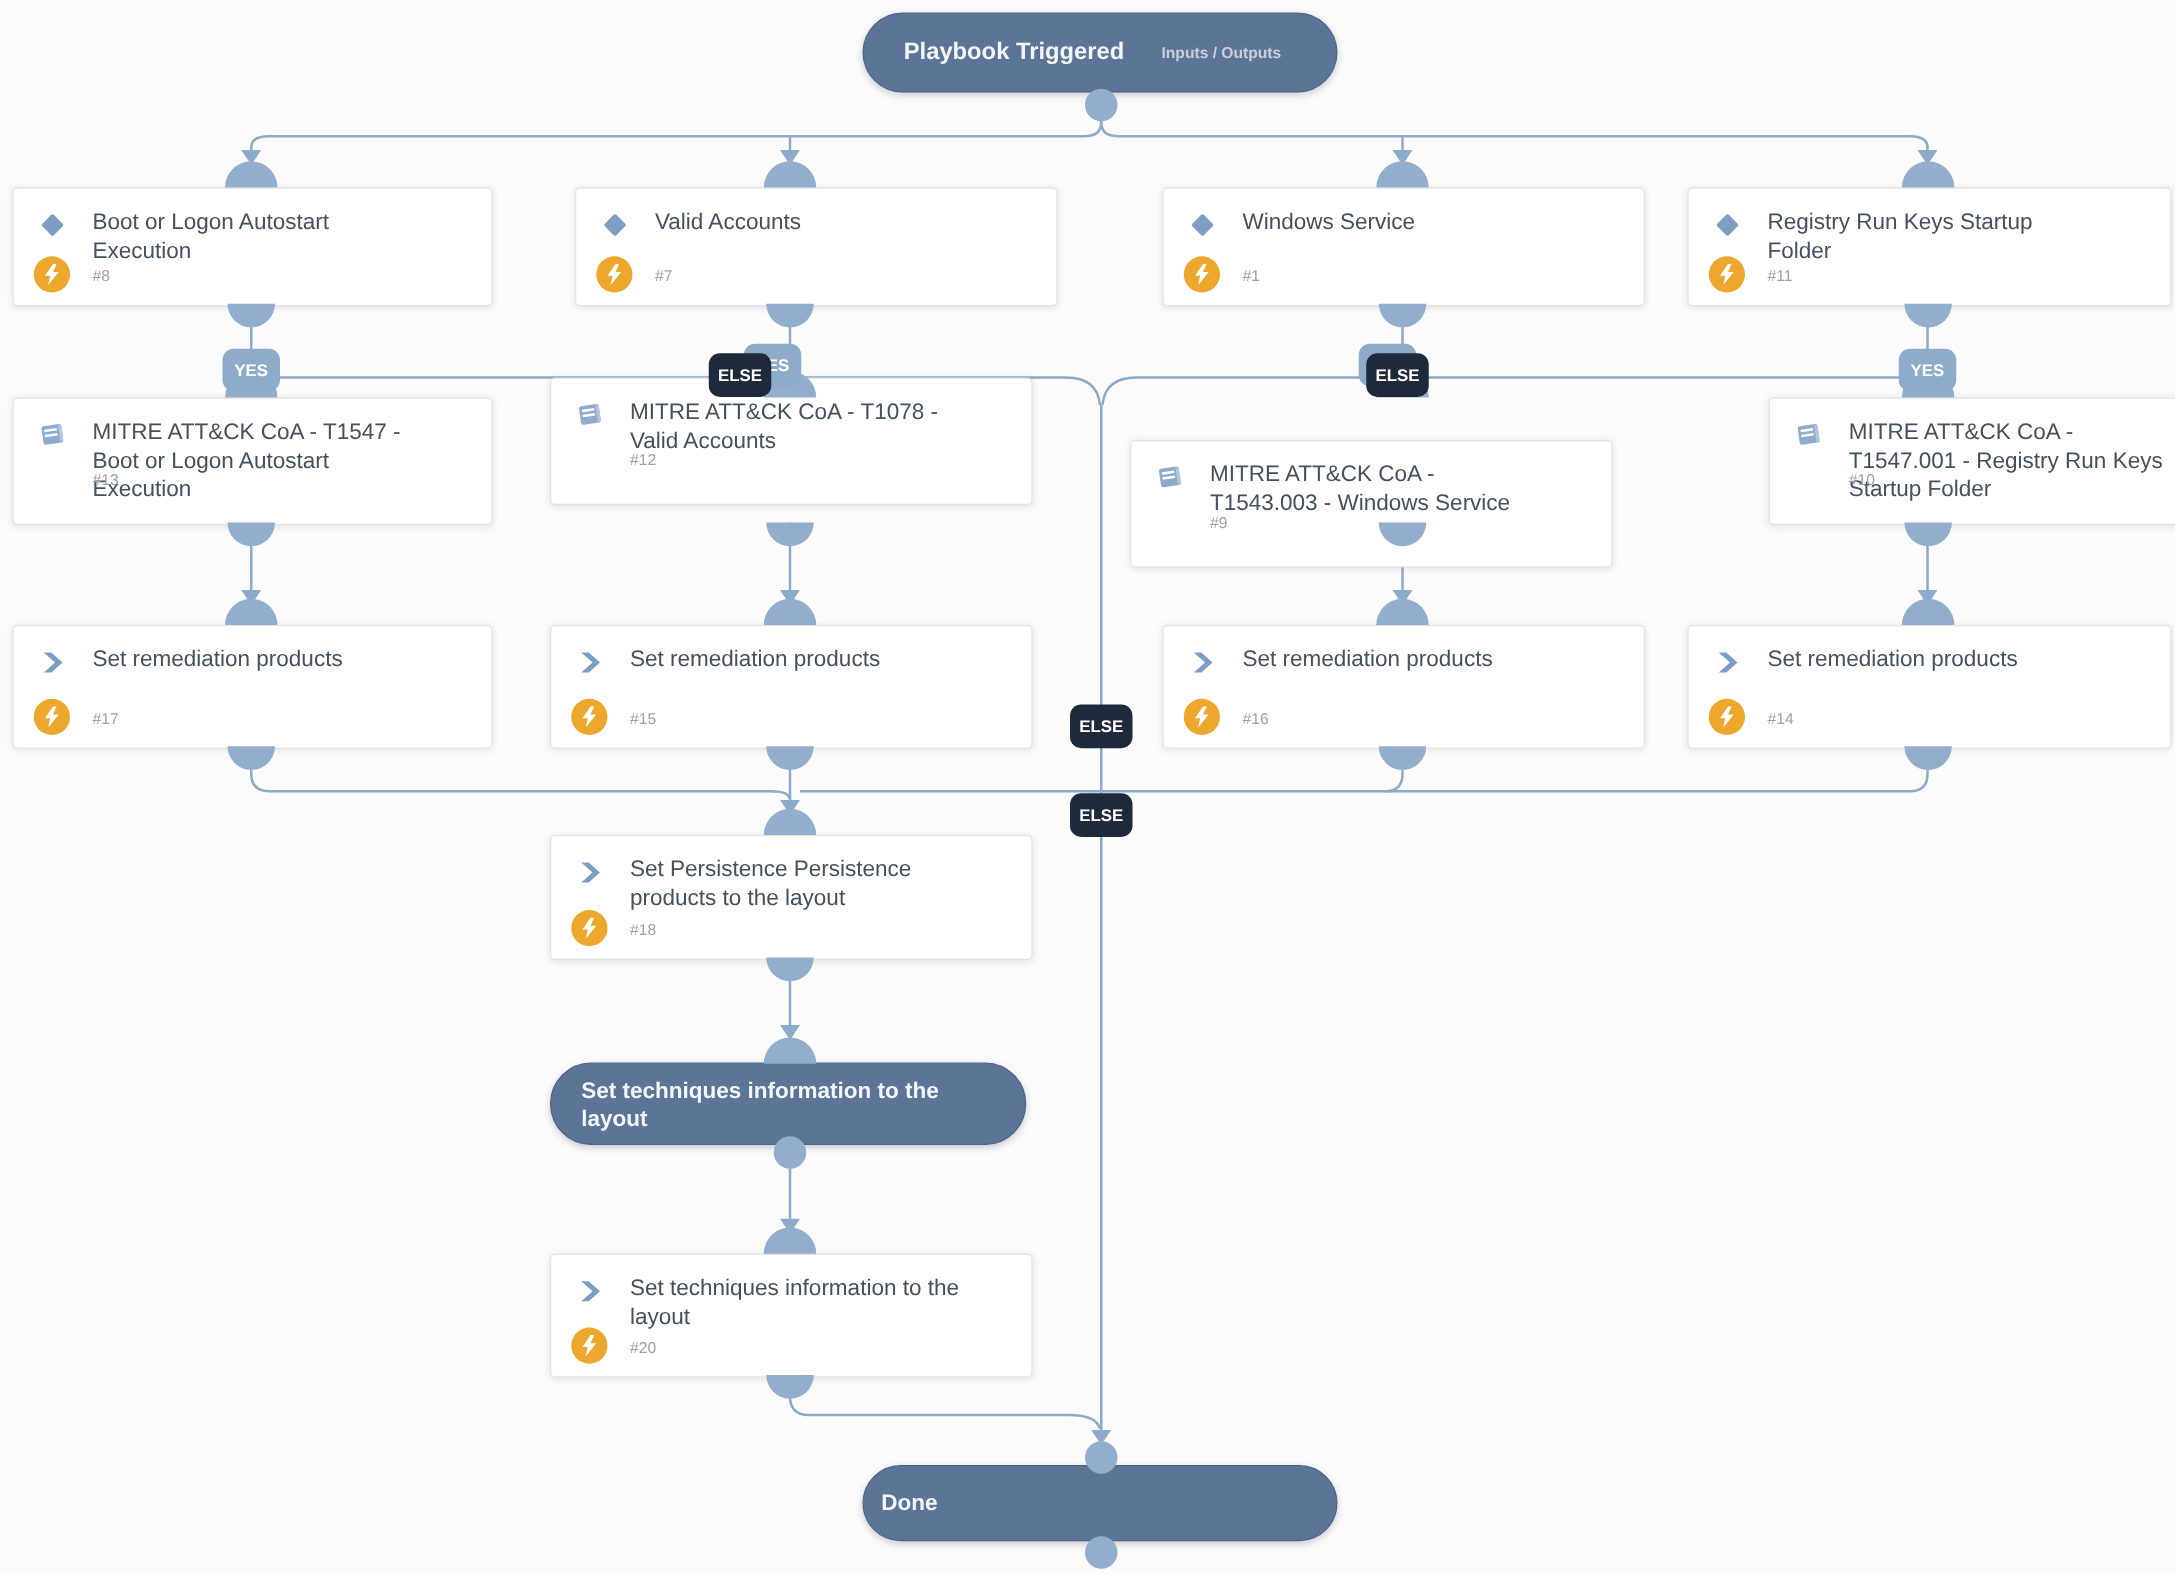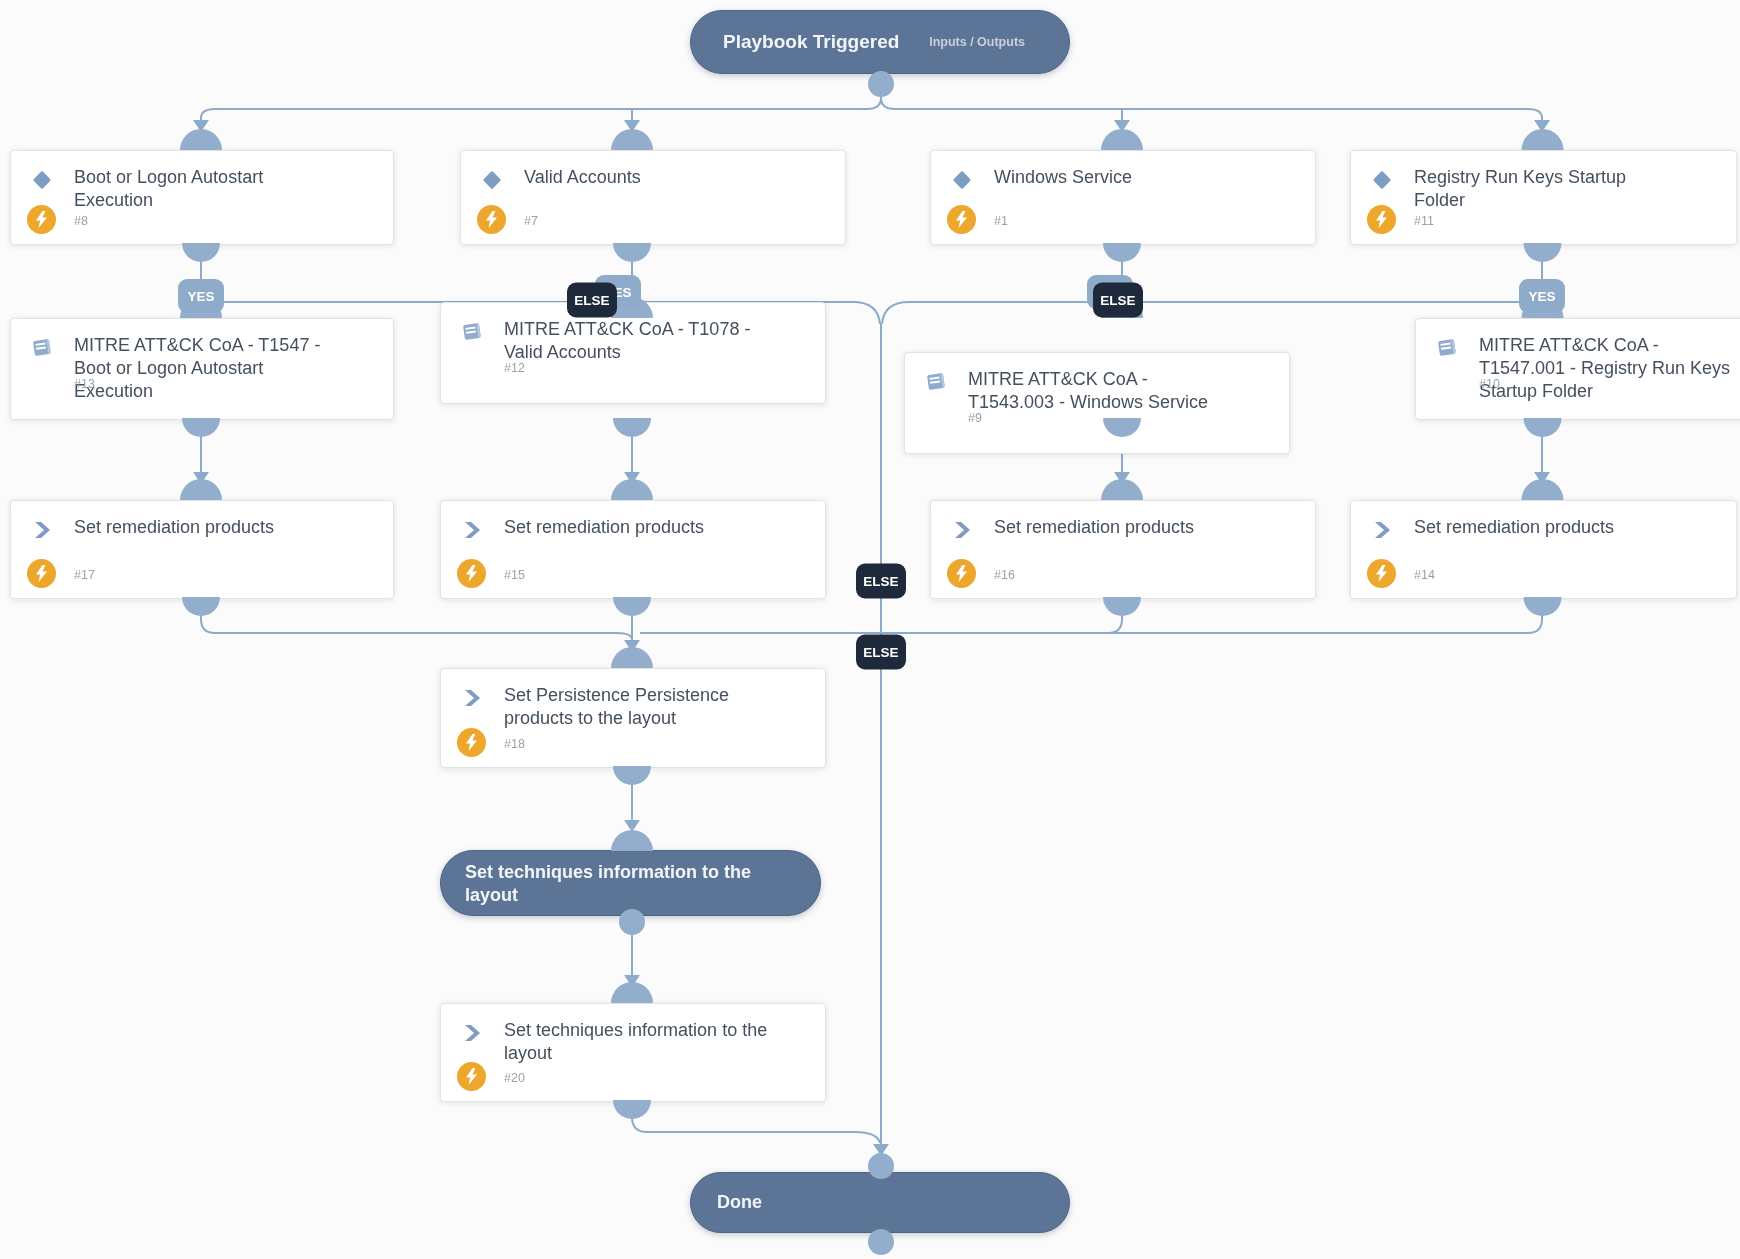--- a/index.html
+++ b/index.html
@@ -31,21 +31,21 @@
     color:#f3f6f9;box-shadow:0 2px 6px rgba(40,50,70,.25);box-sizing:border-box;}
   .pill.start{left:690px;top:10px;width:380px;height:64px;border-radius:32px;
     display:flex;align-items:center;}
   .pill.start .main{font-size:19px;font-weight:700;margin-left:32px;}
   .pill.start .io{font-size:12.5px;font-weight:700;color:#c9cfdb;margin-left:auto;margin-right:44px;}
   .pill.section{left:440px;top:850px;width:381px;height:66px;border-radius:33px;
     font-size:18px;font-weight:600;line-height:23px;}
   .pill.section .txt{display:block;margin:10px 0 0 24px;max-width:300px;}
   .pill.done{left:690px;top:1172px;width:380px;height:61px;border-radius:31px;
     display:flex;align-items:center;font-size:18px;font-weight:700;}
-  .pill.done .txt{margin-left:26px;}
+  .pill.done .txt{margin-left:14px;}
 
   .badge{position:absolute;z-index:4;transform:translate(-50%,-50%);
     display:flex;align-items:center;justify-content:center;
     font-size:13.5px;font-weight:700;color:#fff;border-radius:9px;}
   .badge.yes{width:46px;height:34px;background:var(--yes);}
   .badge.else{width:50px;height:35px;background:var(--else);}
 </style>
 </head>
 <body>
 

